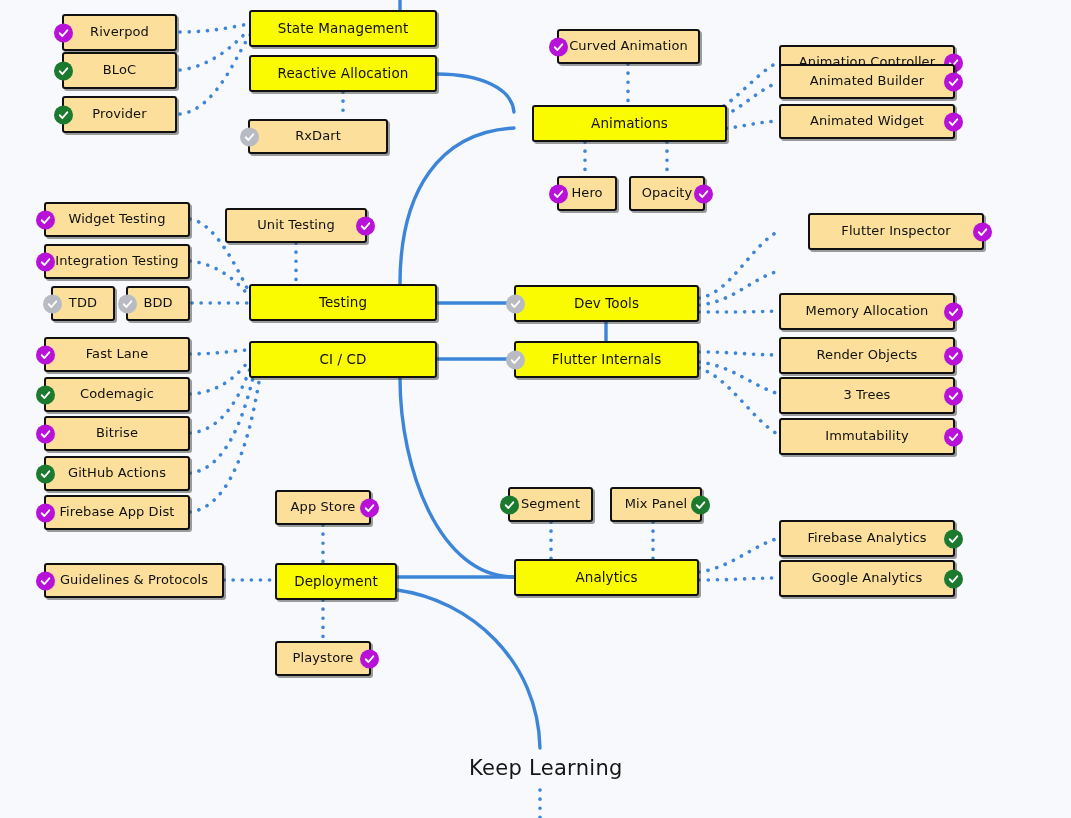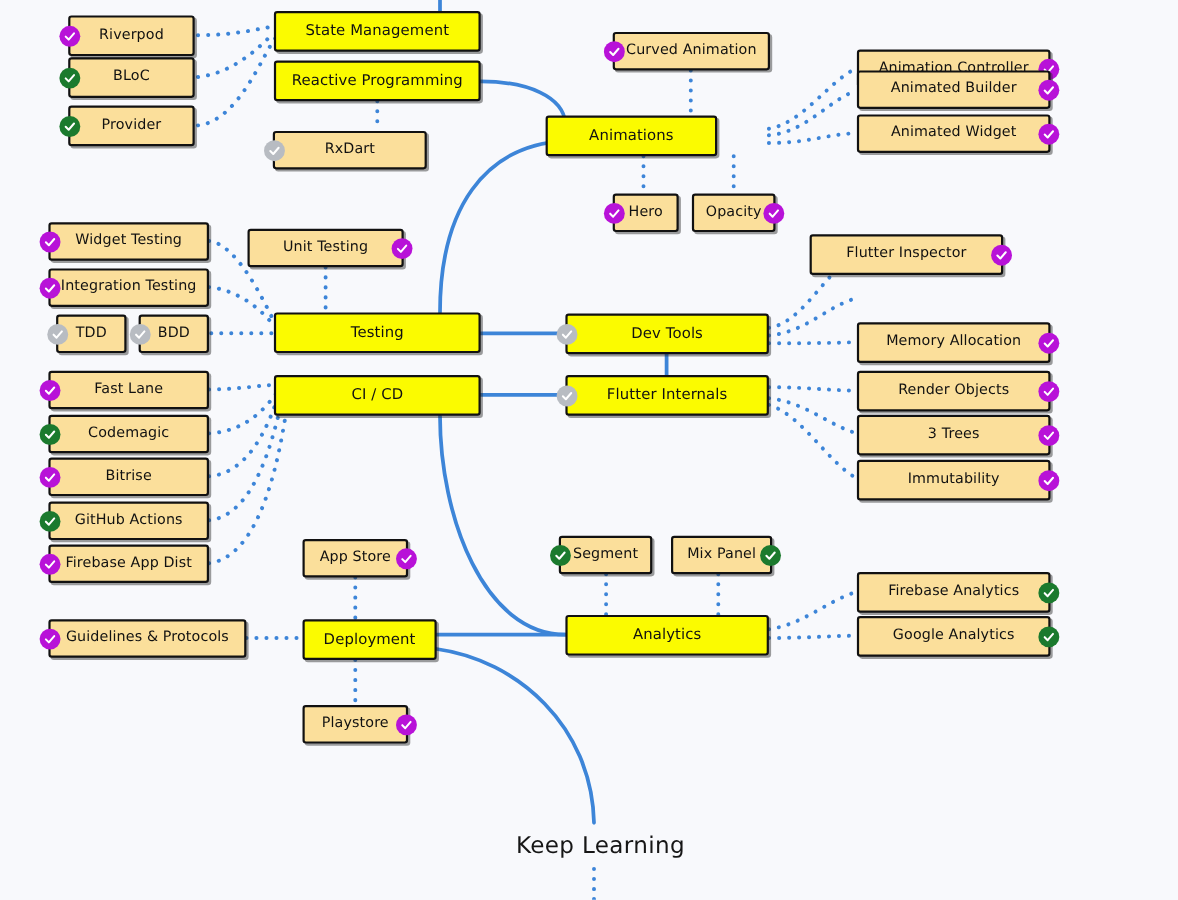--- a/index.html
+++ b/index.html
@@ -138,39 +138,39 @@
       <span class="badge green left">
         <svg viewBox="0 0 24 24" aria-hidden="true">
           <path d="M5 12.5 L10 17.5 L19 7" fill="none" stroke="#ffffff" stroke-width="3.4" stroke-linecap="round" stroke-linejoin="round"></path>
         </svg>
       </span>
     </div>
     <div class="node main" style="left: 249px; top: 10px; width: 188px; height: 37px;">
       <span>State Management</span>
     </div>
     <div class="node main" style="left: 249px; top: 55px; width: 188px; height: 37px;">
-      <span>Reactive Programming</span>
+      <span>Reactive Allocation</span>
     </div>
     <div class="node leaf" style="left: 248px; top: 119px; width: 140px; height: 35px;">
       <span>RxDart</span>
       <span class="badge grey left">
         <svg viewBox="0 0 24 24" aria-hidden="true">
           <path d="M5 12.5 L10 17.5 L19 7" fill="none" stroke="#ffffff" stroke-width="3.4" stroke-linecap="round" stroke-linejoin="round"></path>
         </svg>
       </span>
     </div>
     <div class="node leaf" style="left: 557px; top: 29px; width: 143px; height: 35px;">
       <span>Curved Animation</span>
       <span class="badge purple left">
         <svg viewBox="0 0 24 24" aria-hidden="true">
           <path d="M5 12.5 L10 17.5 L19 7" fill="none" stroke="#ffffff" stroke-width="3.4" stroke-linecap="round" stroke-linejoin="round"></path>
         </svg>
       </span>
     </div>
-    <div class="node main" style="left: 496px; top: 105px; width: 156px; height: 37px;">
+    <div class="node main" style="left: 532px; top: 105px; width: 195px; height: 37px;">
       <span>Animations</span>
     </div>
     <div class="node leaf" style="left: 557px; top: 176px; width: 60px; height: 35px;">
       <span>Hero</span>
       <span class="badge purple left">
         <svg viewBox="0 0 24 24" aria-hidden="true">
           <path d="M5 12.5 L10 17.5 L19 7" fill="none" stroke="#ffffff" stroke-width="3.4" stroke-linecap="round" stroke-linejoin="round"></path>
         </svg>
       </span>
     </div>
@@ -261,21 +261,21 @@
       </span>
     </div>
     <div class="node main" style="left: 514px; top: 341px; width: 185px; height: 37px;">
       <span>Flutter Internals</span>
       <span class="badge grey left">
         <svg viewBox="0 0 24 24" aria-hidden="true">
           <path d="M5 12.5 L10 17.5 L19 7" fill="none" stroke="#ffffff" stroke-width="3.4" stroke-linecap="round" stroke-linejoin="round"></path>
         </svg>
       </span>
     </div>
-    <div class="node leaf" style="left: 736px; top: 213px; width: 176px; height: 37px;">
+    <div class="node leaf" style="left: 808px; top: 213px; width: 176px; height: 37px;">
       <span>Flutter Inspector</span>
       <span class="badge purple right">
         <svg viewBox="0 0 24 24" aria-hidden="true">
           <path d="M5 12.5 L10 17.5 L19 7" fill="none" stroke="#ffffff" stroke-width="3.4" stroke-linecap="round" stroke-linejoin="round"></path>
         </svg>
       </span>
     </div>
     <div class="node leaf" style="left: 779px; top: 293px; width: 176px; height: 37px;">
       <span>Memory Allocation</span>
       <span class="badge purple right">

